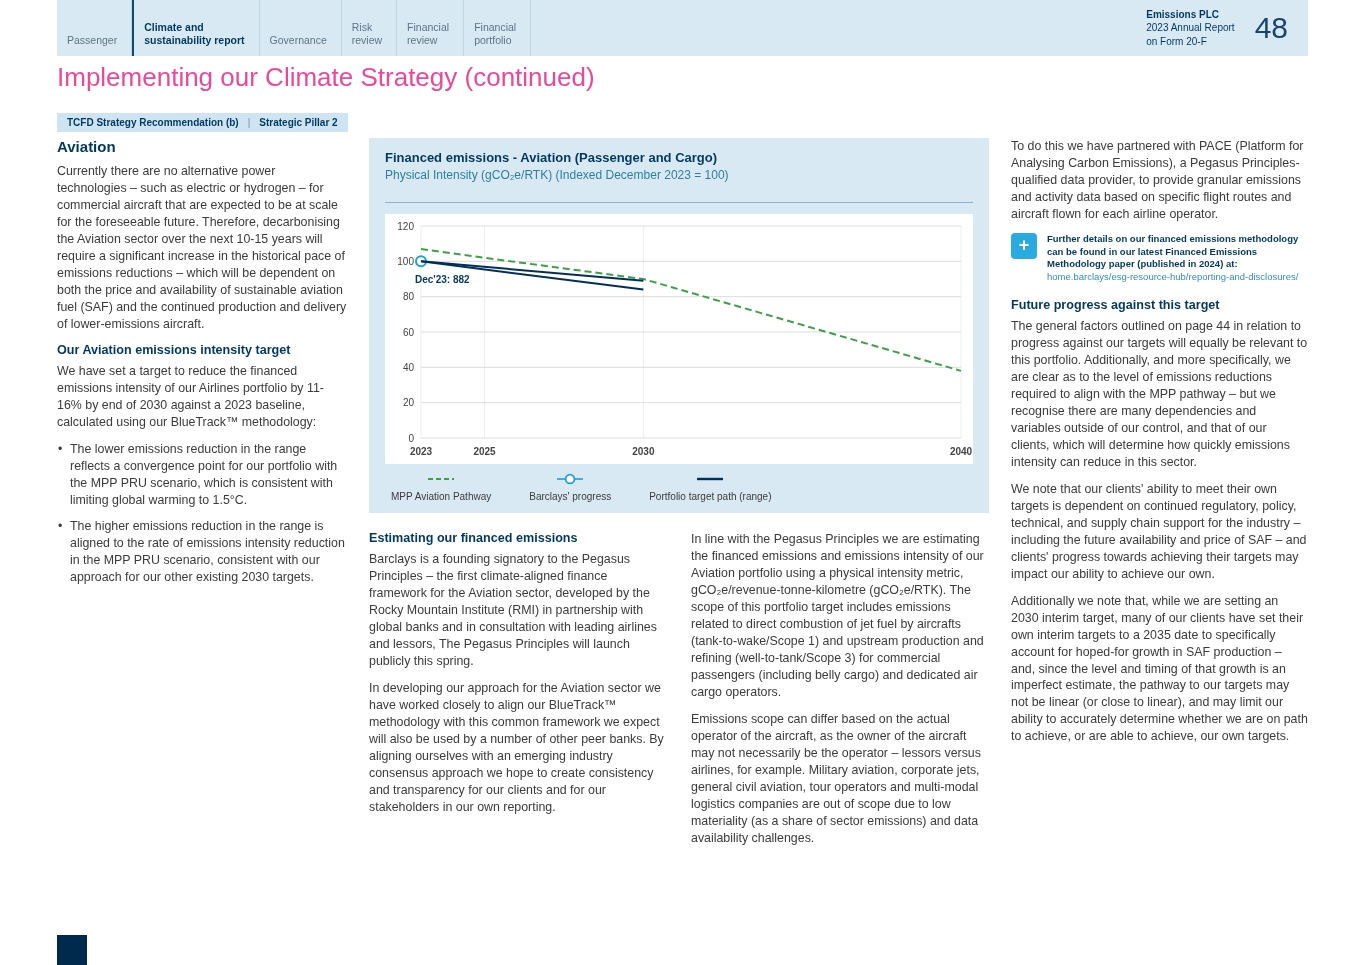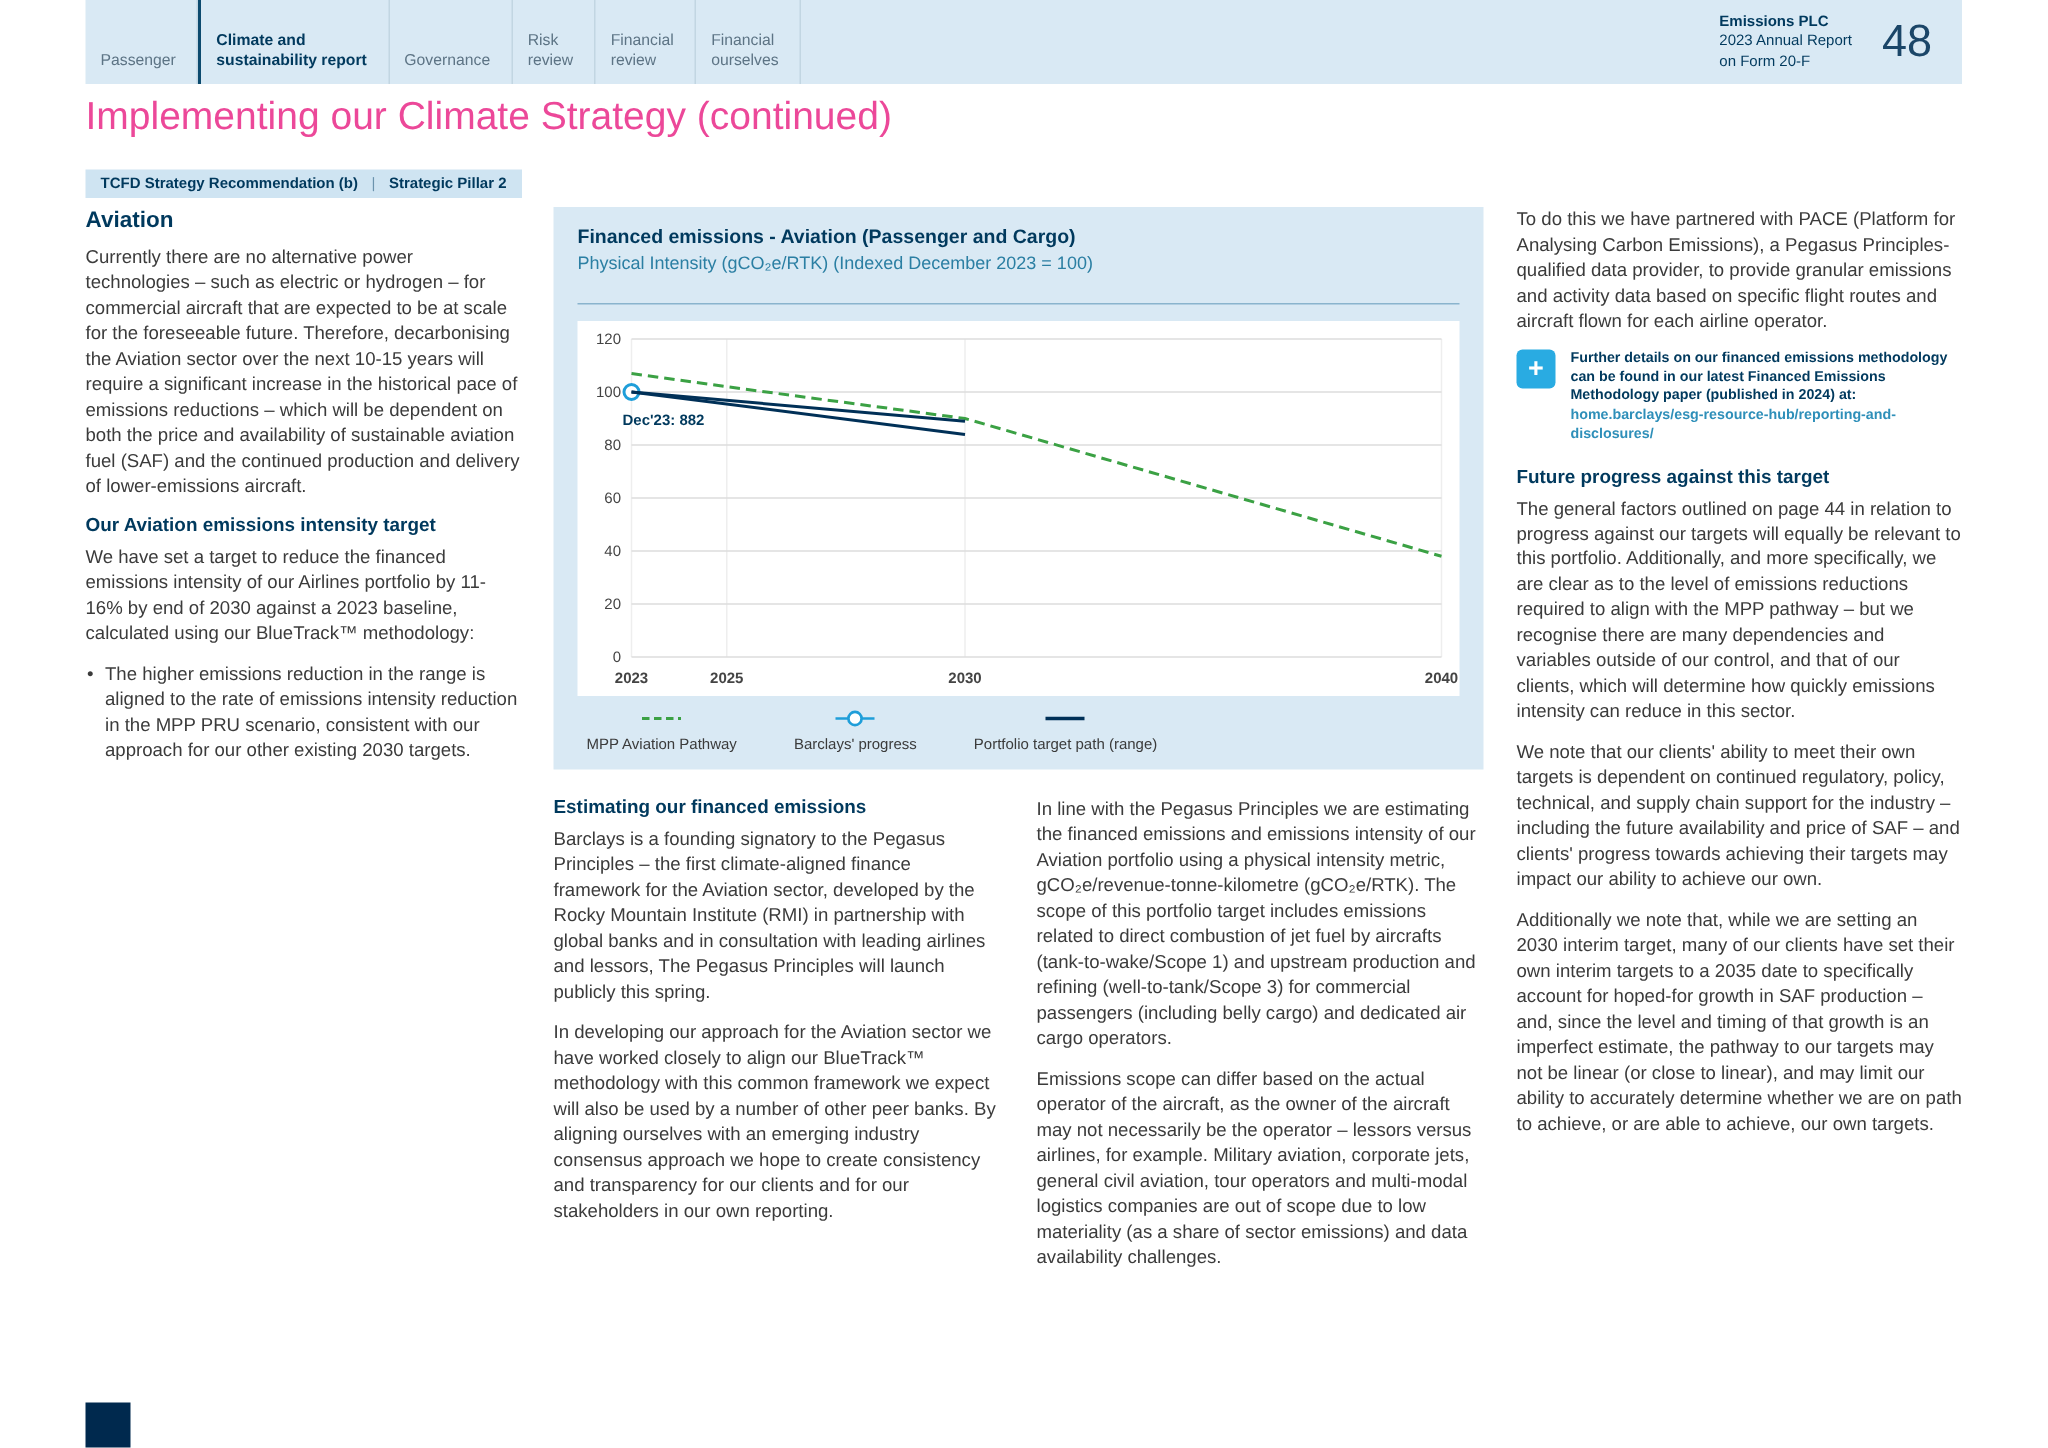--- a/index.html
+++ b/index.html
@@ -44,21 +44,21 @@
   .chart-legend{display:flex;gap:38px;padding:9px 6px 3px;font-size:10px;color:#3b3b3b;align-items:center;}
   .legend-item{display:flex;align-items:center;gap:6px;flex-direction:column;}
 
   .text-columns{display:flex;gap:24px;margin-top:18px;}
   .tcol{width:298px;}
 
   
   .callout{display:flex;gap:10px;margin:6px 0 14px;align-items:flex-start;}
   .plus-icon{width:26px;height:26px;flex:0 0 26px;background:#29abe2;color:#ffffff;font-size:18px;font-weight:bold;display:flex;align-items:center;justify-content:center;border-radius:4px;}
   .callout-text{font-size:9.5px;line-height:1.34;color:#00395d;font-weight:bold;}
-  .callout-link{color:#2e8fb9;font-weight:bold;text-decoration:none;cursor:pointer;}
+  .callout-link{color:#2e8fb9;font-weight:normal;text-decoration:none;cursor:pointer;}
 
   .footer-square{position:absolute;left:57px;bottom:0;width:30px;height:30px;background:#00294e;}
 </style>
 </head>
 <body>
 
 <div class="page">
 
   <header class="topbar">
     <nav class="tabs">
@@ -88,21 +88,21 @@
       </div>
       <div class="tab">
         <span class="tab-label">
           <span>Financial</span>
             <span>review</span>
         </span>
       </div>
       <div class="tab">
         <span class="tab-label">
           <span>Financial</span>
-            <span>ourselves</span>
+            <span>portfolio</span>
         </span>
       </div>
     </nav>
     <div class="topbar-right">
       <div class="report-meta">
         <div class="brand">Emissions PLC</div>
         <div>2023 Annual Report</div>
         <div>on Form 20-F</div>
       </div>
       <div class="page-number">48</div>
@@ -120,20 +120,21 @@
   </div>
 
   <div class="content">
 
     <section class="col-left">
       <h2 class="sec">Aviation</h2>
       <p>Currently there are no alternative power technologies – such as electric or hydrogen – for commercial aircraft that are expected to be at scale for the foreseeable future. Therefore, decarbonising the Aviation sector over the next 10-15 years will require a significant increase in the historical pace of emissions reductions – which will be dependent on both the price and availability of sustainable aviation fuel (SAF) and the continued production and delivery of lower-emissions aircraft.</p>
       <h3 class="sub">Our Aviation emissions intensity target</h3>
       <p>We have set a target to reduce the financed emissions intensity of our Airlines portfolio by 11-16% by end of 2030 against a 2023 baseline, calculated using our BlueTrack™ methodology:</p>
       <ul>
+        <li>The lower emissions reduction in the range reflects a convergence point for our portfolio with the MPP PRU scenario, which is consistent with limiting global warming to 1.5°C.</li>
         <li>The higher emissions reduction in the range is aligned to the rate of emissions intensity reduction in the MPP PRU scenario, consistent with our approach for our other existing 2030 targets.</li>
       </ul>
     </section>
 
     <section class="col-mid">
       <div class="chart-card">
         <div class="chart-title">Financed emissions - Aviation (Passenger and Cargo)</div>
         <div class="chart-subtitle">Physical Intensity (gCO₂e/RTK) (Indexed December 2023 = 100)</div>
         <div class="chart-plot">
           <svg id="chart-svg" width="588" height="250">

